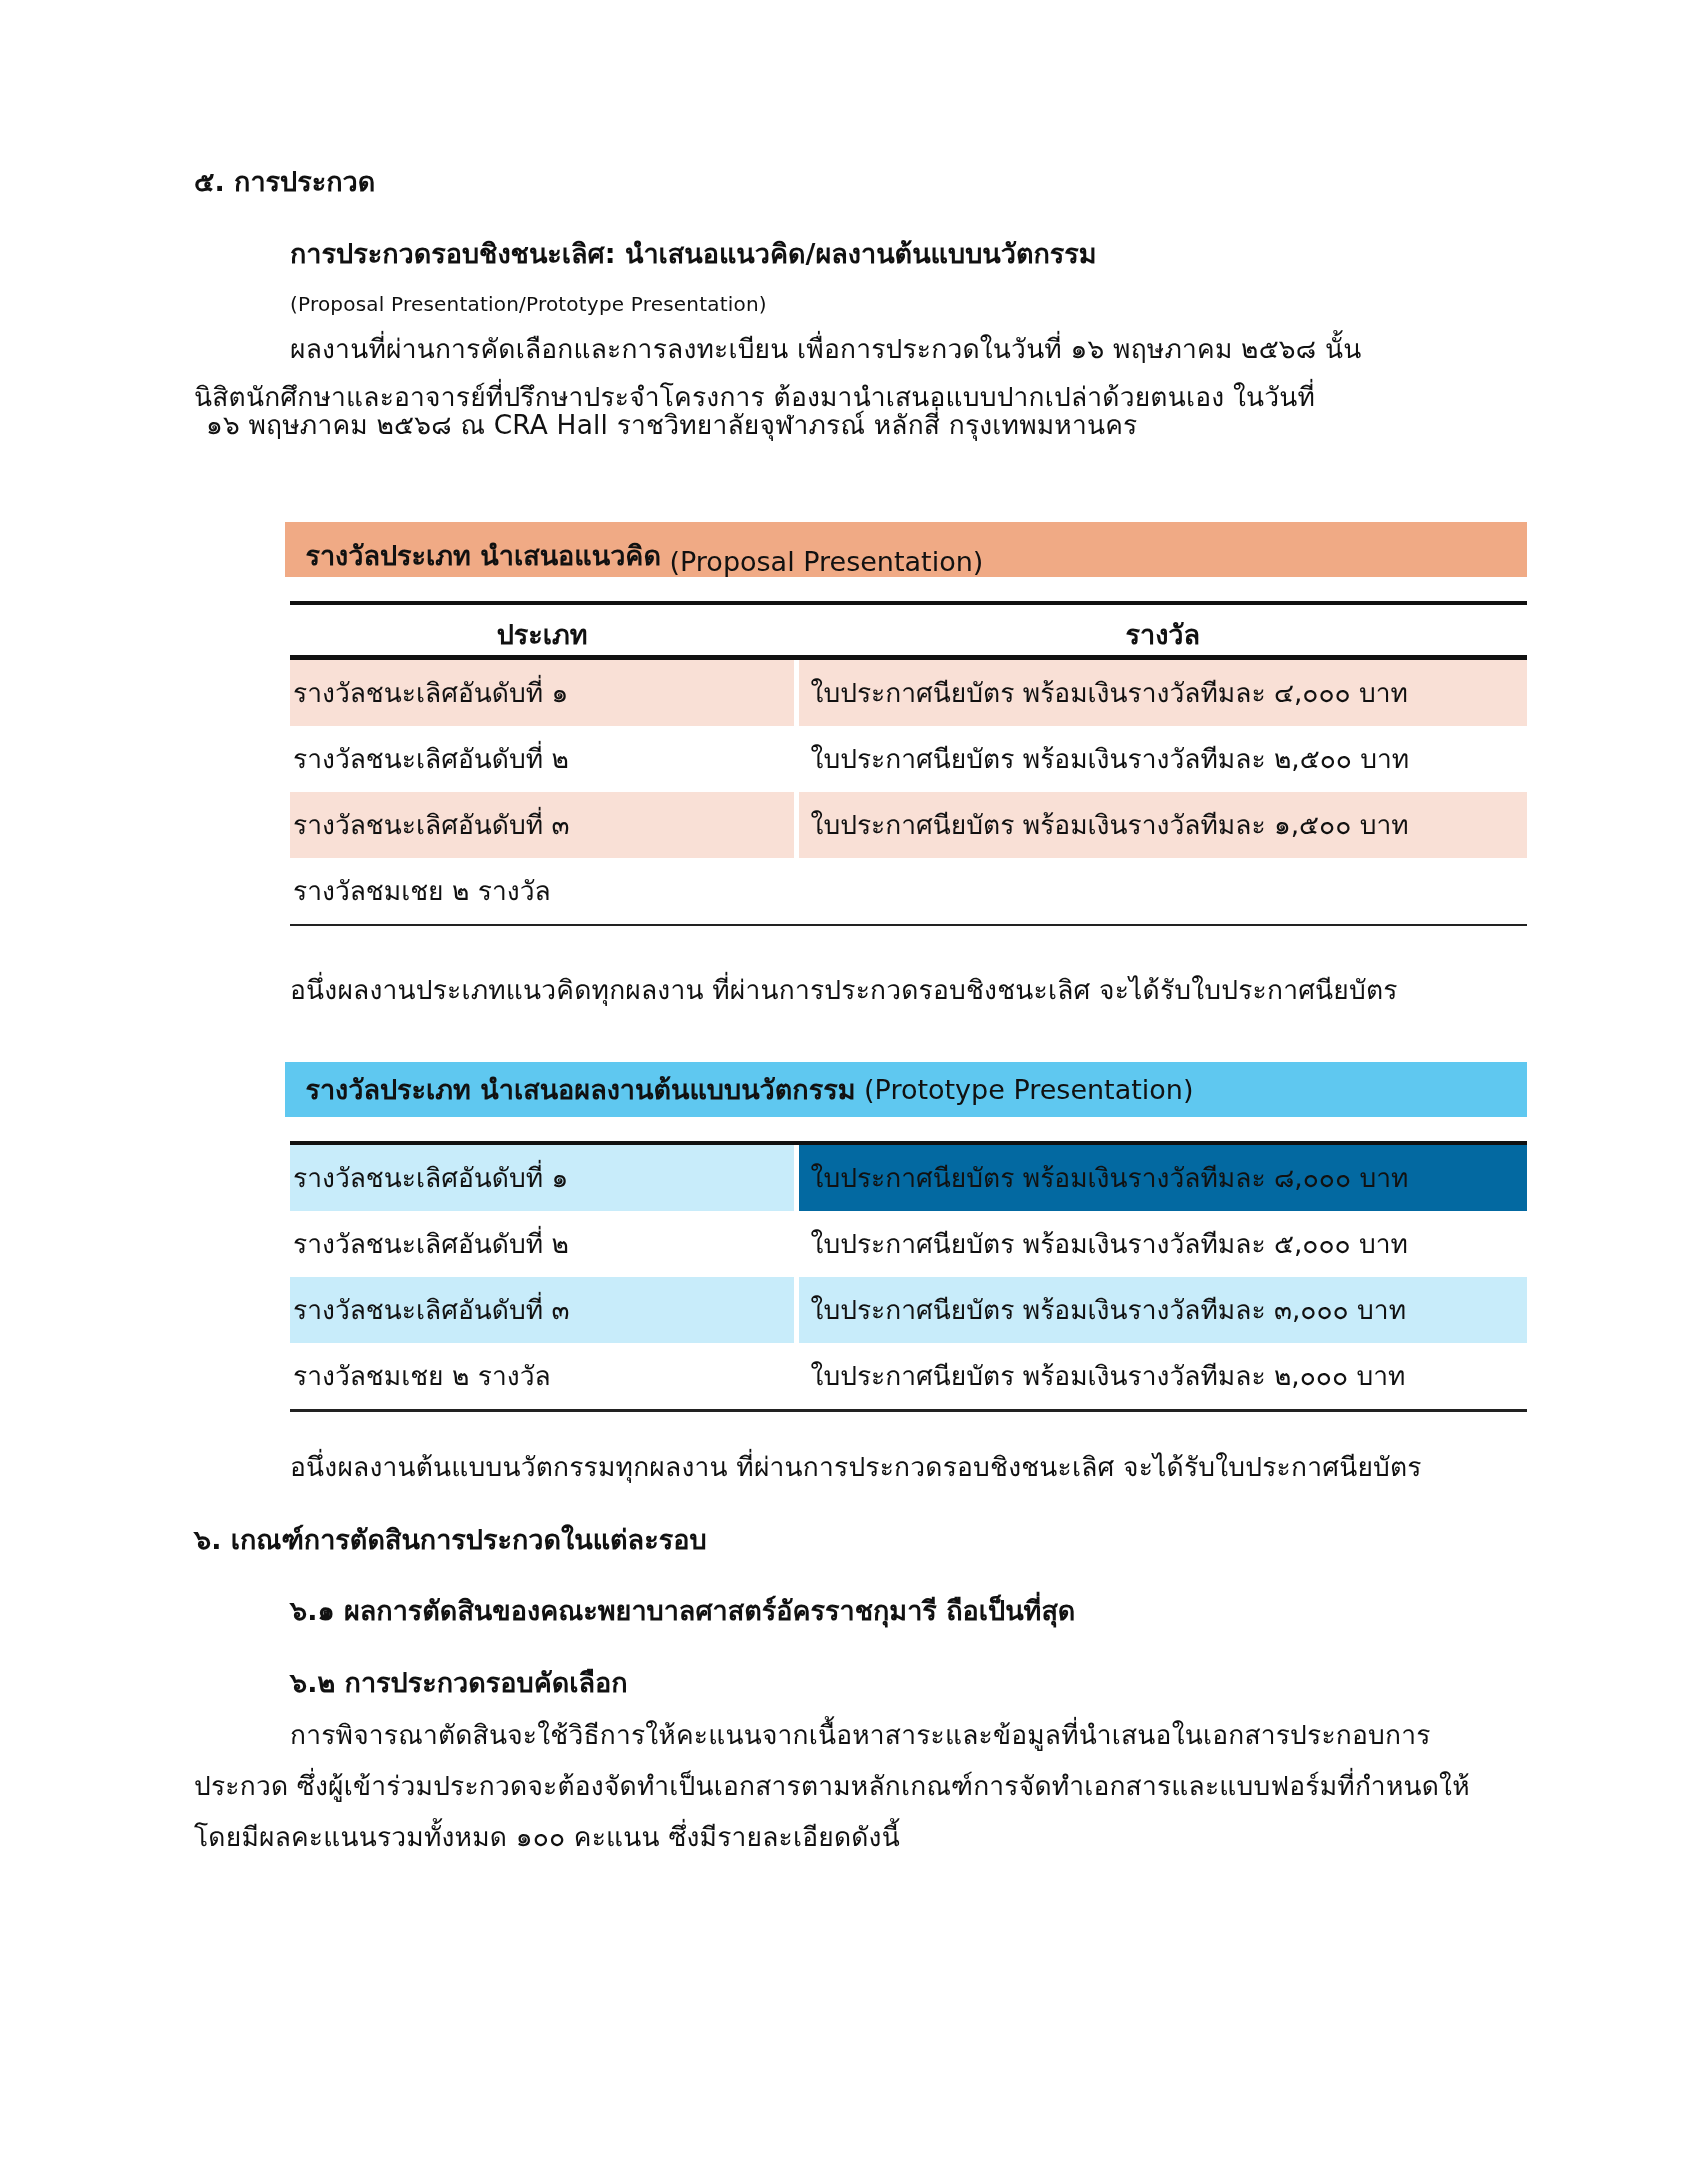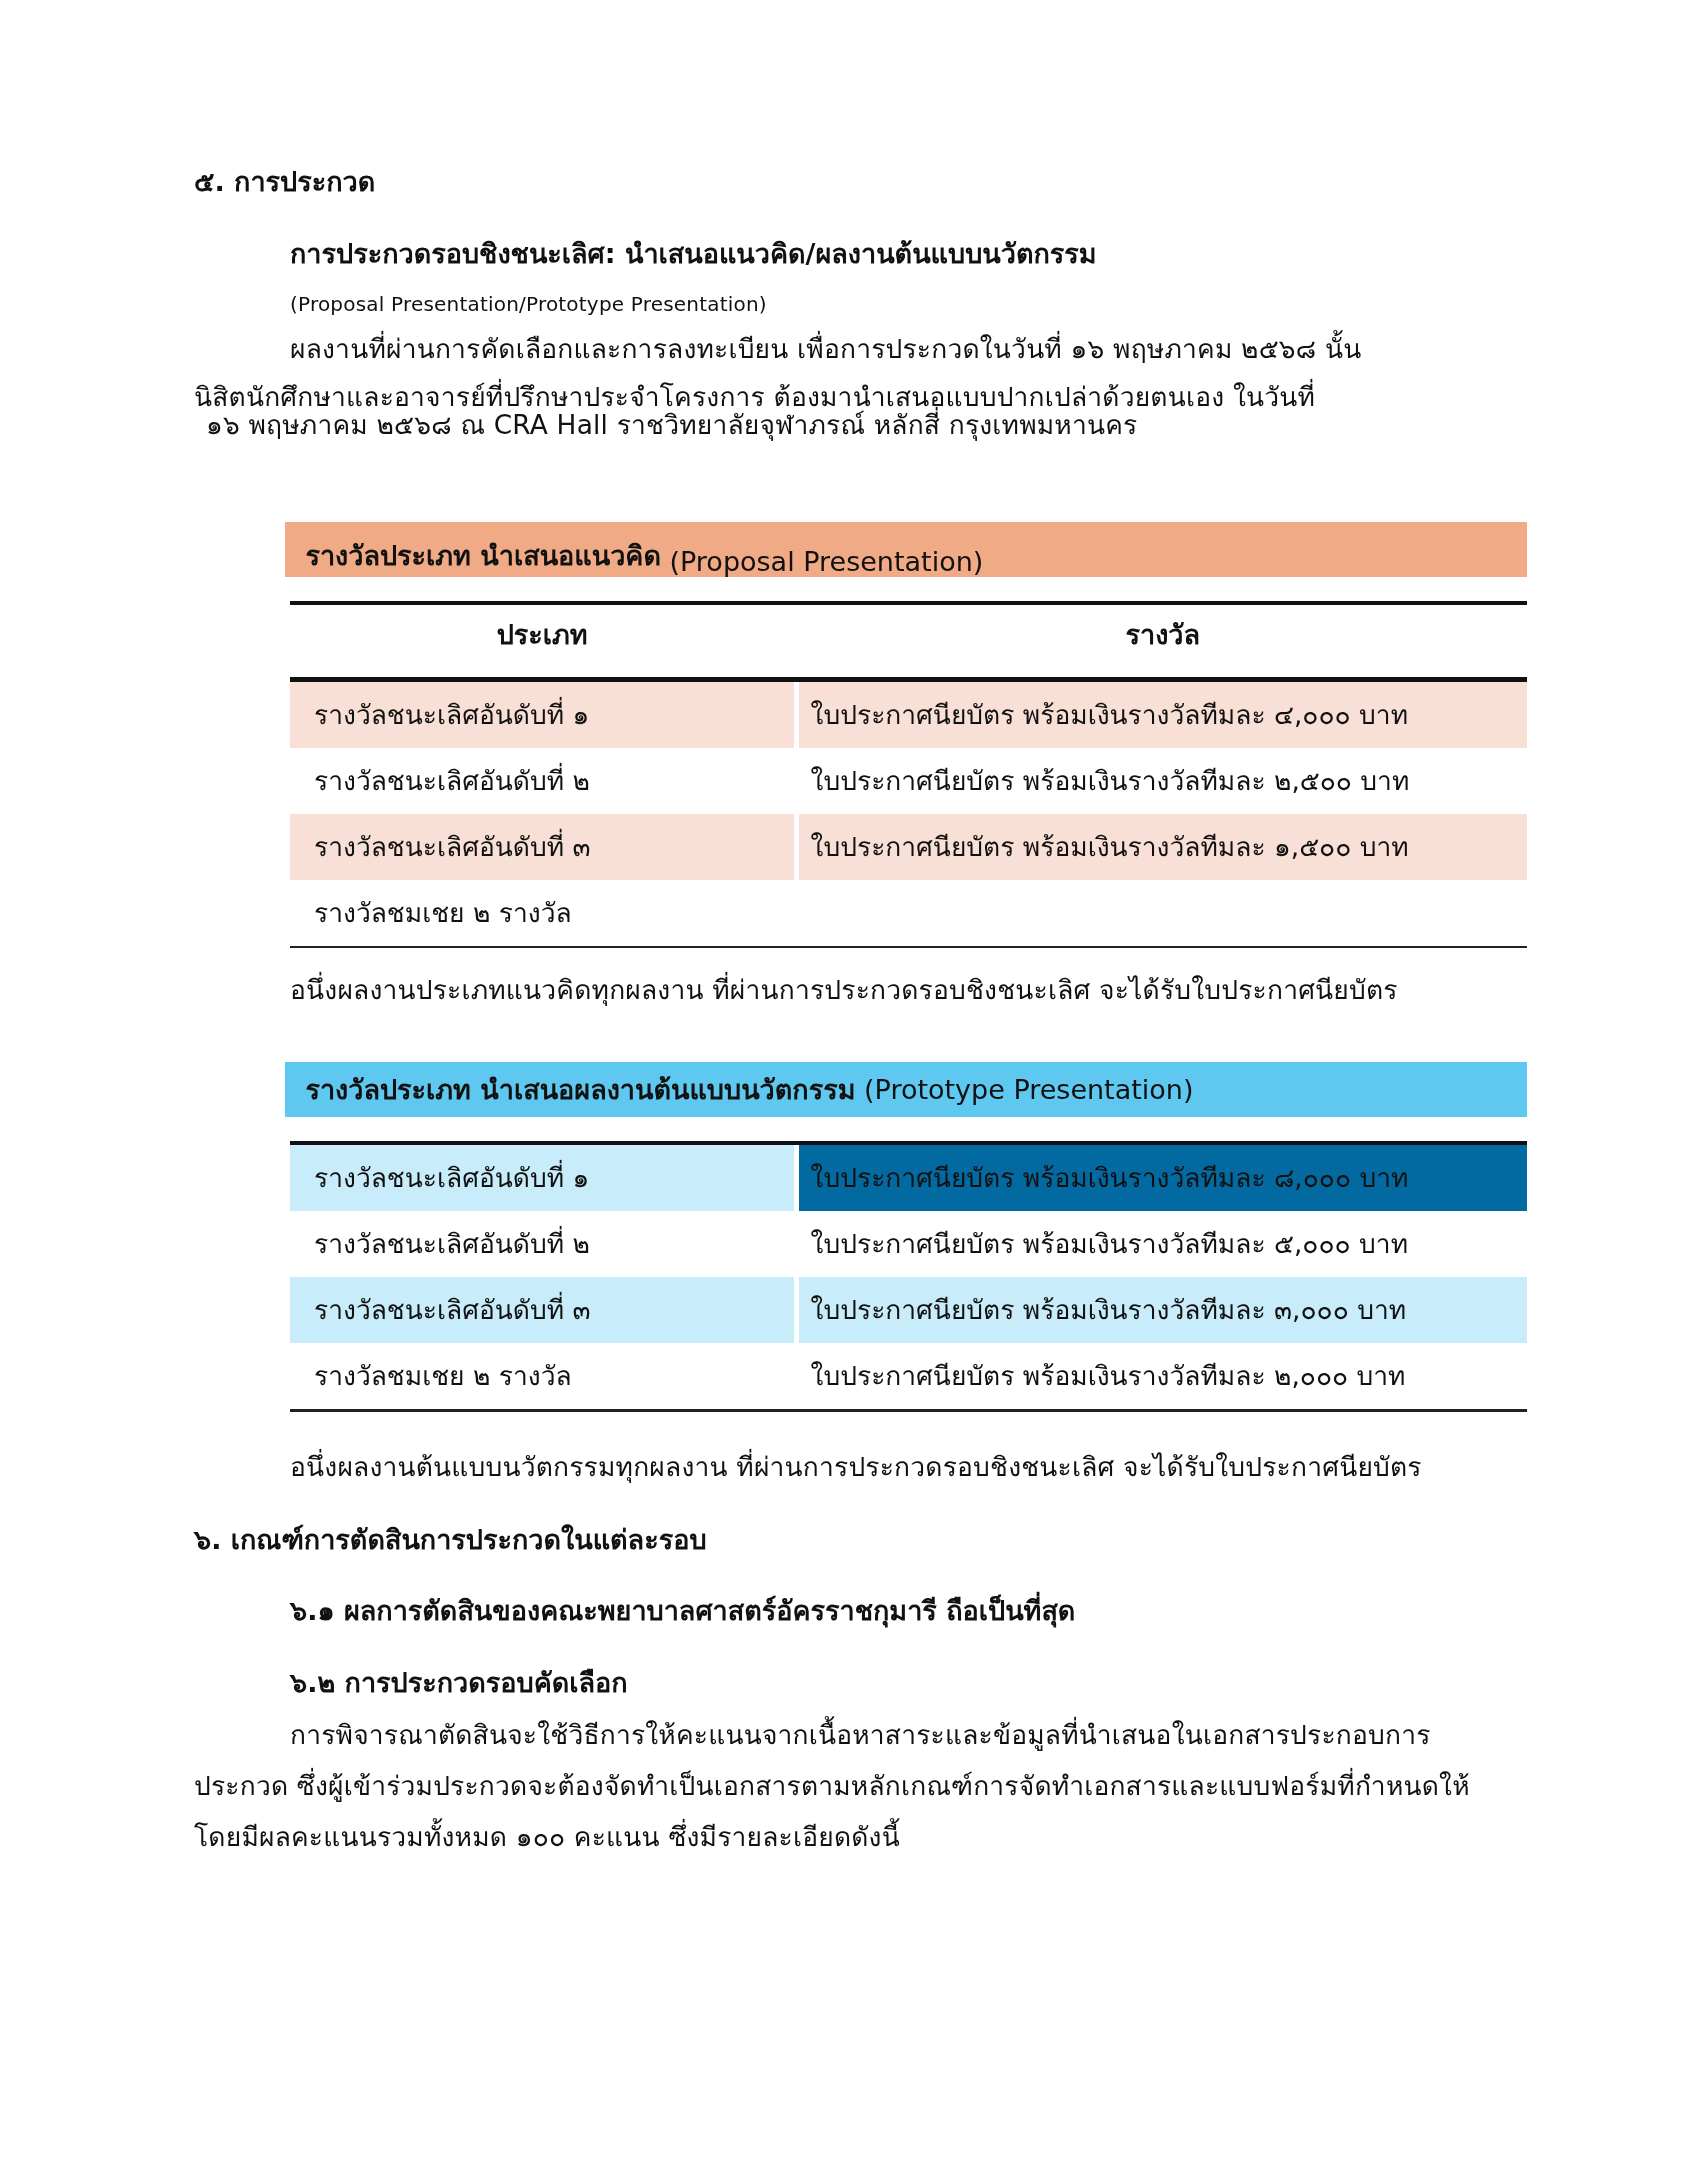--- a/index.html
+++ b/index.html
@@ -21,26 +21,26 @@
   .banner-orange { background: #f0aa85; top: 522px; }
   .banner-blue { background: #5fc8f0; top: 1062px; }
   .tbl {
     position: absolute; left: 290px; width: 1237px;
   }
   .rule-thick { height: 4.3px; background: #111; }
   .rule-thin { height: 2.6px; background: #222; }
   .trow { display: flex; height: 66px; }
   .tcell {
     box-sizing: border-box; display: flex; align-items: center;
-    font-size: 26.4px; padding-left: 24px;
+    font-size: 26.4px; padding-left: 3px;
   }
   .tcell.c1 { width: 506px; }
   .tcell.c2 { width: 731px; margin-left: 4.3px; padding-left: 12px; }
   .thead .tcell { justify-content: center; padding-left: 0; font-weight: bold; font-size: 27px; height: 58px; }
-  .thead { display: flex; height: 72px; }
+  .thead { display: flex; height: 50px; }
   .shade-orange .tcell { background: #f9e0d6; }
   .shade-blue .tcell { background: #c8ecfa; }
 </style>
 </head>
 <body>
 
 <div class="abs h-section" style="left:194px; top:160px;">๕. การประกวด</div>
 <div class="abs h-sub" style="left:290px; top:232px;">การประกวดรอบชิงชนะเลิศ: นำเสนอแนวคิด/ผลงานต้นแบบนวัตกรรม</div>
 <div class="abs p-line" style="left:290px; top:279px; font-size:20px;margin-top:13px;"> (Proposal Presentation/Prototype Presentation)</div>
 <div class="abs p-line" style="left:290px; top:328px;">ผลงานที่ผ่านการคัดเลือกและการลงทะเบียน เพื่อการประกวดในวันที่ ๑๖ พฤษภาคม ๒๕๖๘ นั้น</div>

